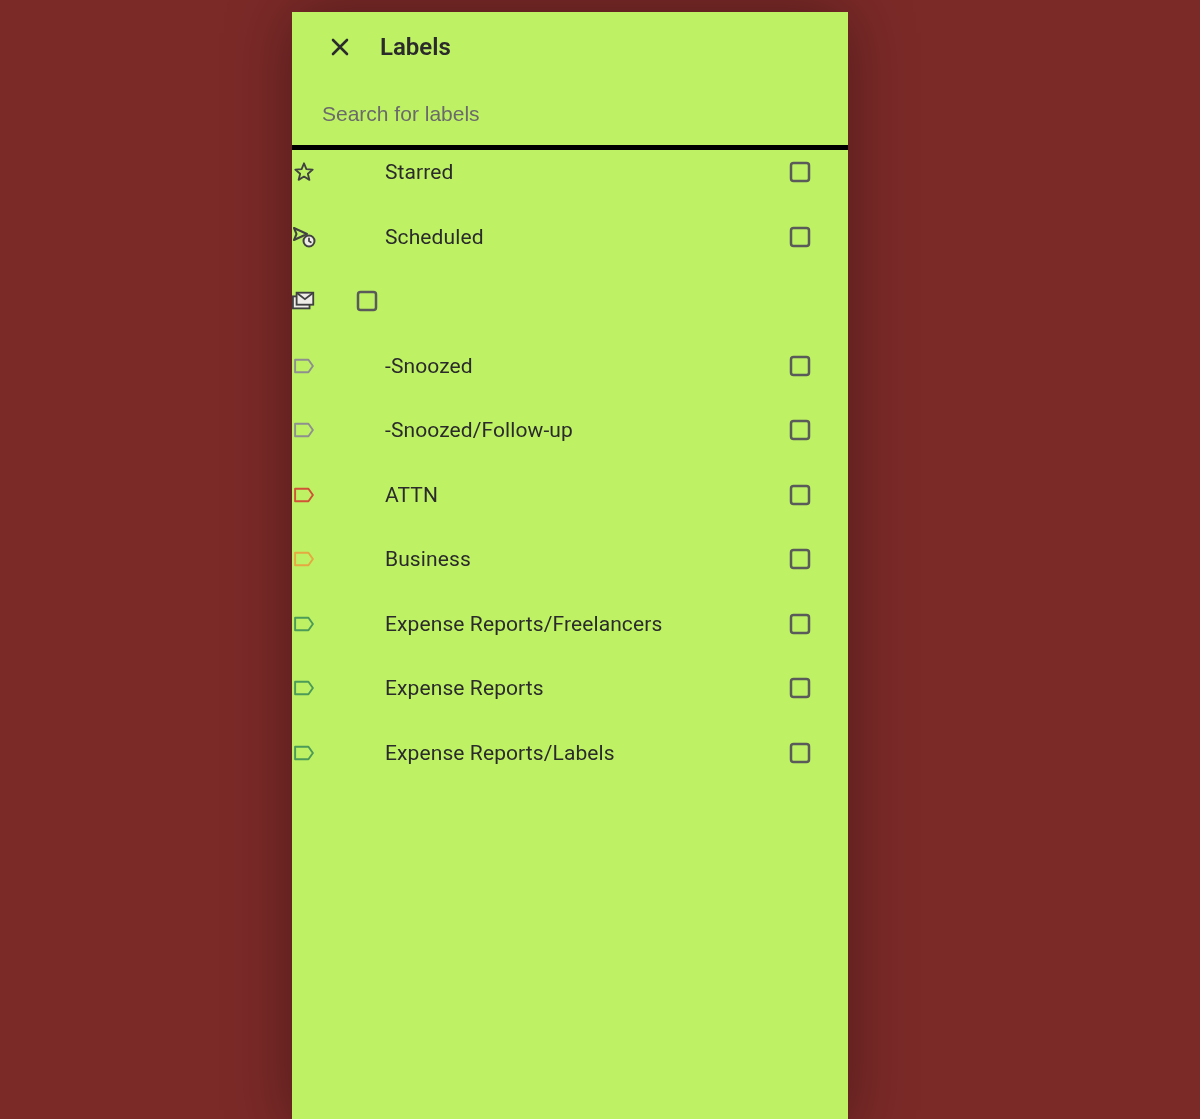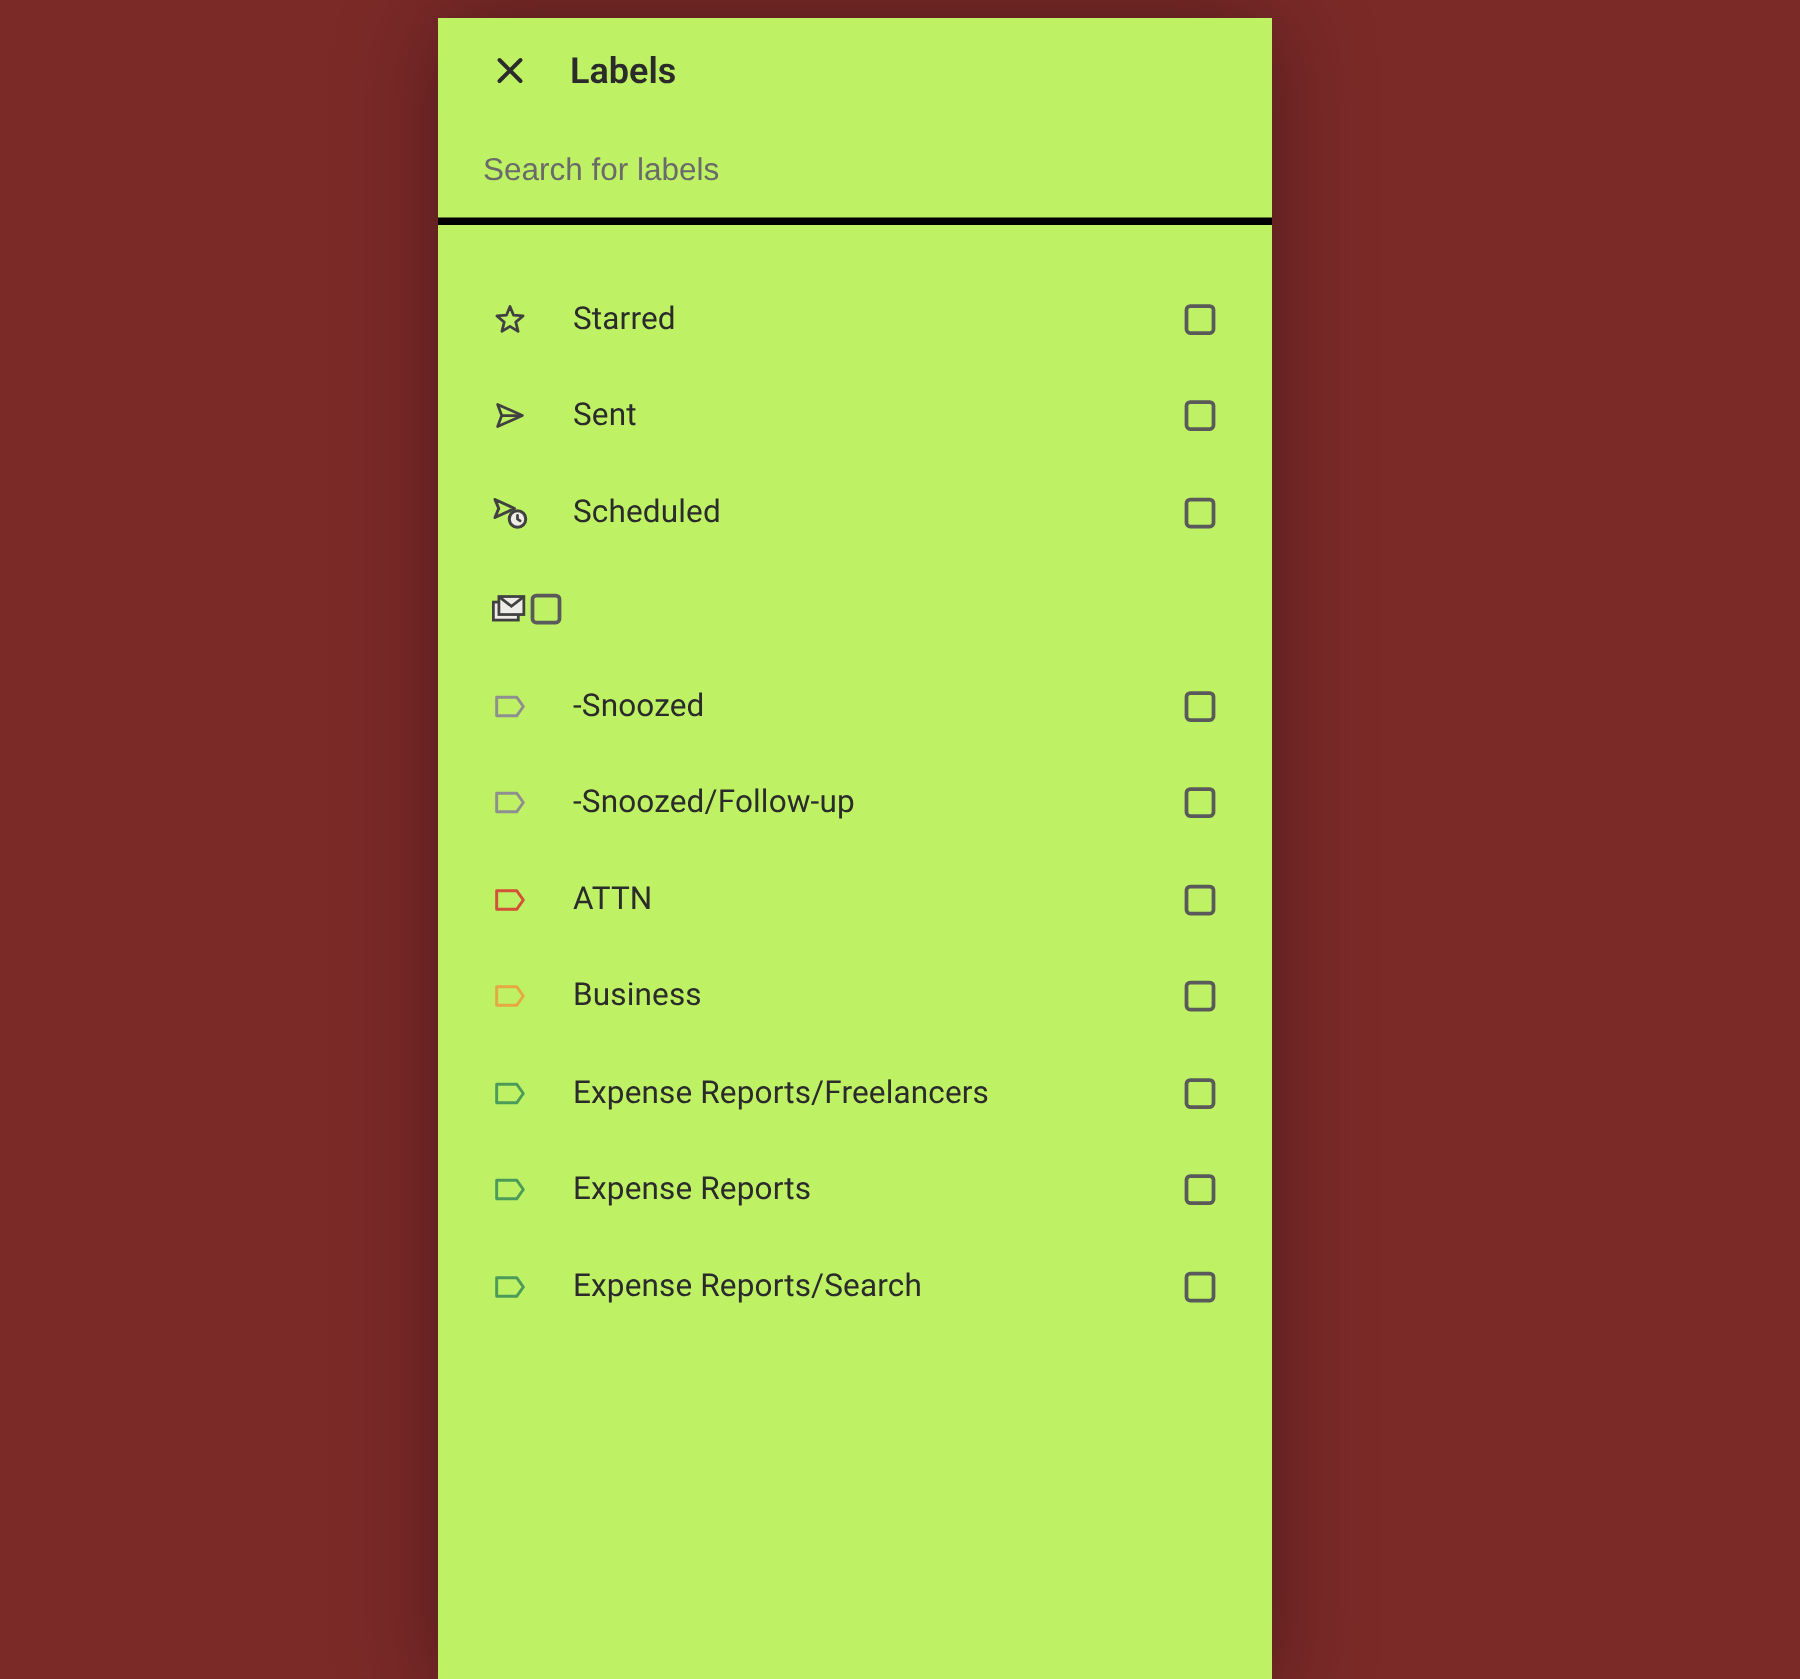--- a/index.html
+++ b/index.html
@@ -58,25 +58,25 @@
     width: 100%;
   }
   .search-input::placeholder {
     color: #6a6a6a;
   }
   .list {
     padding-top: 10px;
   }
   .item {
     display: flex;
-    align-items: flex-end;
+    align-items: flex-start;
     height: 64.5px;
-    padding-left: 36px;
     padding-right: 36px;
     cursor: pointer;
+    gap: 39px;
   }
   .item-icon {
     width: 24px;
     height: 24px;
     display: flex;
     align-items: center;
     justify-content: center;
     flex-shrink: 0;
   }
   .item-label {
@@ -124,34 +124,20 @@
         </div>
         <div class="item-label">Starred</div>
         <div class="checkbox">
           <svg viewBox="0 0 24 24" fill="none">
             <rect x="3" y="3" width="18" height="18" rx="2.5" stroke="#5a5a5a" stroke-width="2.5"></rect>
           </svg>
         </div>
       </div>
       <div class="item">
         <div class="item-icon">
-          <svg width="22" height="22" viewBox="0 0 24 24" fill="none">
-            <path d="M3 4 L21 12 L3 20 L6 12 Z" stroke="#414141" stroke-width="2" stroke-linejoin="round"></path>
-            <line x1="6" y1="12" x2="21" y2="12" stroke="#414141" stroke-width="2"></line>
-          </svg>
-        </div>
-        <div class="item-label">Sent</div>
-        <div class="checkbox">
-          <svg viewBox="0 0 24 24" fill="none">
-            <rect x="3" y="3" width="18" height="18" rx="2.5" stroke="#5a5a5a" stroke-width="2.5"></rect>
-          </svg>
-        </div>
-      </div>
-      <div class="item">
-        <div class="item-icon">
           <svg width="24" height="24" viewBox="0 0 24 24" fill="none">
             <path d="M2 3 L15 9 L2 15 L4.5 9 Z" stroke="#414141" stroke-width="2" stroke-linejoin="round"></path>
             <circle cx="17" cy="16" r="5.5" stroke="#414141" stroke-width="2" fill="#efece7"></circle>
             <path d="M17 13.5 V16 L18.8 17.2" stroke="#414141" stroke-width="1.8" stroke-linecap="round"></path>
           </svg>
         </div>
         <div class="item-label">Scheduled</div>
         <div class="checkbox">
           <svg viewBox="0 0 24 24" fill="none">
             <rect x="3" y="3" width="18" height="18" rx="2.5" stroke="#5a5a5a" stroke-width="2.5"></rect>
@@ -249,21 +235,21 @@
             <rect x="3" y="3" width="18" height="18" rx="2.5" stroke="#5a5a5a" stroke-width="2.5"></rect>
           </svg>
         </div>
       </div>
       <div class="item">
         <div class="item-icon">
           <svg width="22" height="16" viewBox="0 0 24 18" fill="none">
             <path d="M2 2 H17 L22 9 L17 16 H2 Z" stroke="#4d9b58" stroke-width="2.2" stroke-linejoin="round"></path>
           </svg>
         </div>
-        <div class="item-label">Expense Reports/Search</div>
+        <div class="item-label">Expense Reports/Labels</div>
         <div class="checkbox">
           <svg viewBox="0 0 24 24" fill="none">
             <rect x="3" y="3" width="18" height="18" rx="2.5" stroke="#5a5a5a" stroke-width="2.5"></rect>
           </svg>
         </div>
       </div>
     </div>
 
 </div>
 

